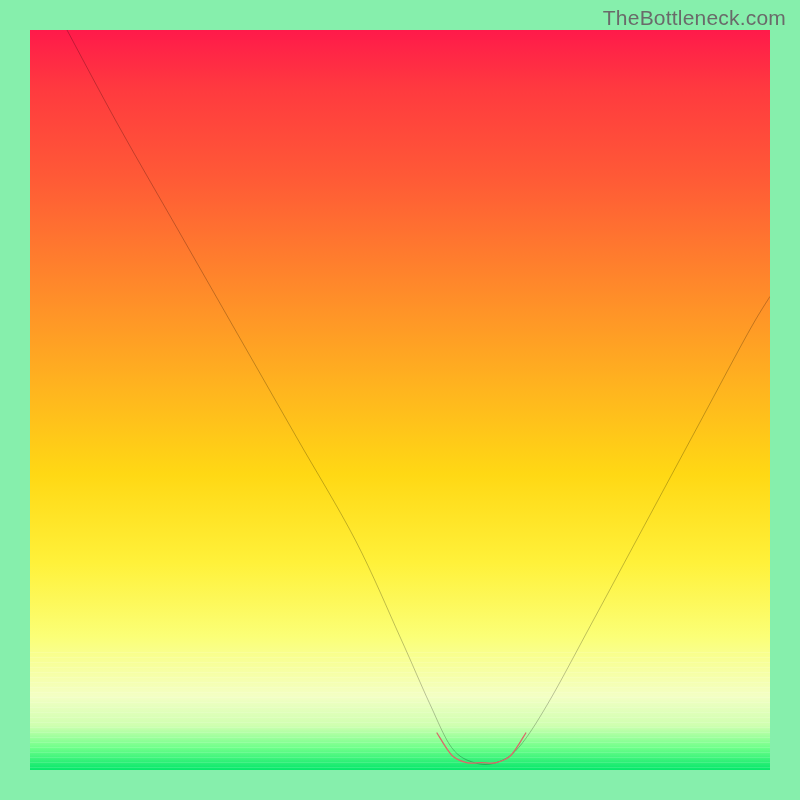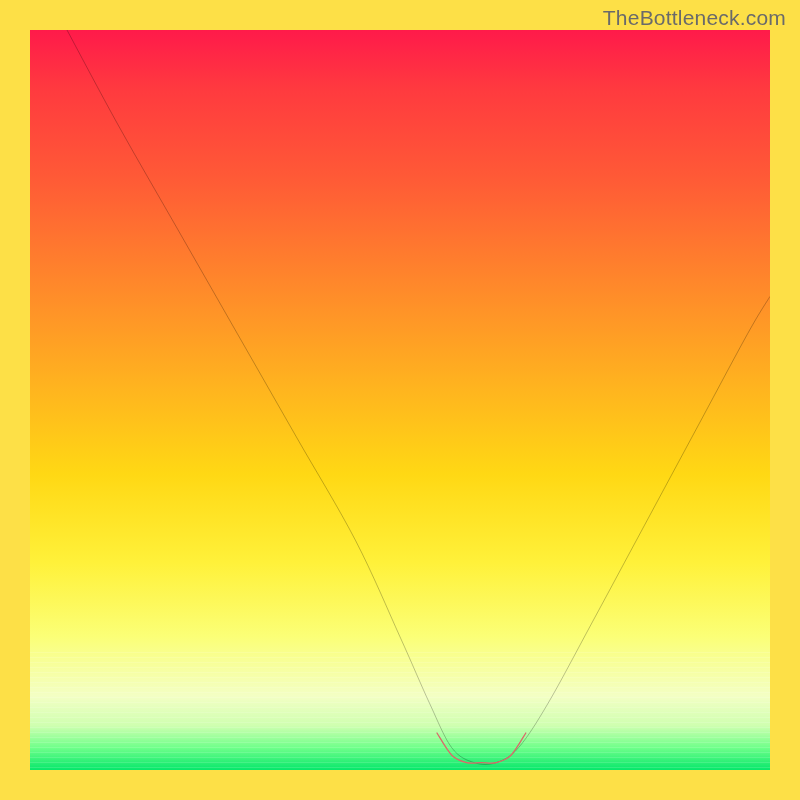--- a/index.html
+++ b/index.html
@@ -8,21 +8,21 @@
     width: 800px;
     height: 800px;
     background: #000;
     overflow: hidden;
     font-family: Arial, Helvetica, sans-serif;
   }
   .frame {
     position: relative;
     width: 800px;
     height: 800px;
-    background: #fde047;
+    background: #86efac;
   }
   .plot-area {
     position: absolute;
     left: 30px;
     top: 30px;
     width: 740px;
     height: 740px;
     overflow: hidden;
   }
   .gradient-bg {

